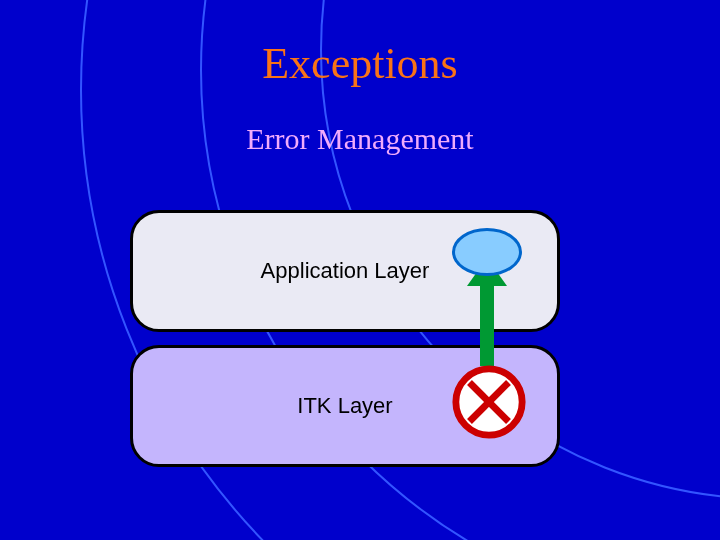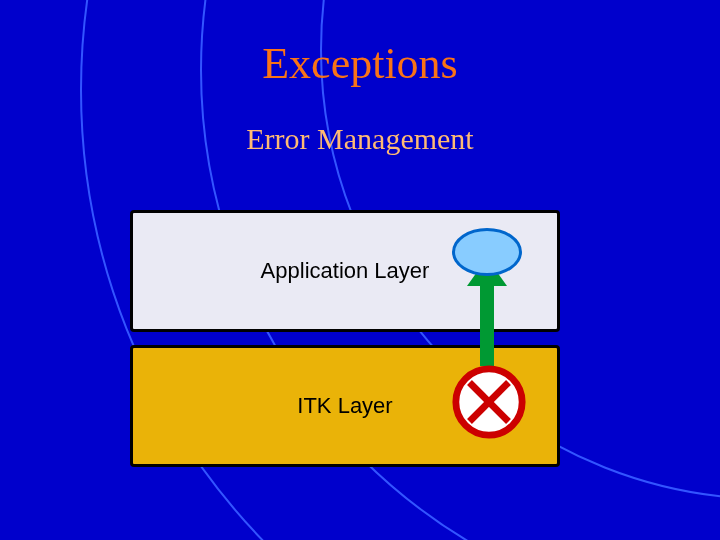--- a/index.html
+++ b/index.html
@@ -29,43 +29,43 @@
     font-size: 44px;
     color: #f97316;
   }
   .subtitle {
     position: absolute;
     top: 122px;
     left: 0;
     width: 100%;
     text-align: center;
     font-size: 30px;
-    color: #fdba74;
+    color: #f0abfc;
   }
   .layer-box {
     position: absolute;
     left: 130px;
     width: 430px;
     height: 122px;
     border: 3px solid #000;
-    border-radius: 4px;
+    border-radius: 29px;
     display: flex;
     align-items: center;
     justify-content: center;
     font-family: Arial, Helvetica, sans-serif;
     font-size: 22px;
     color: #000;
   }
   .app-layer {
     top: 210px;
     background: #EAEAF4;
   }
   .itk-layer {
     top: 345px;
-    background: #eab308;
+    background: #c4b5fd;
   }
   .bubble {
     position: absolute;
     left: 452px;
     top: 228px;
     width: 70px;
     height: 48px;
     background: #88CCFF;
     border: 3px solid #0066CC;
     border-radius: 50%;

